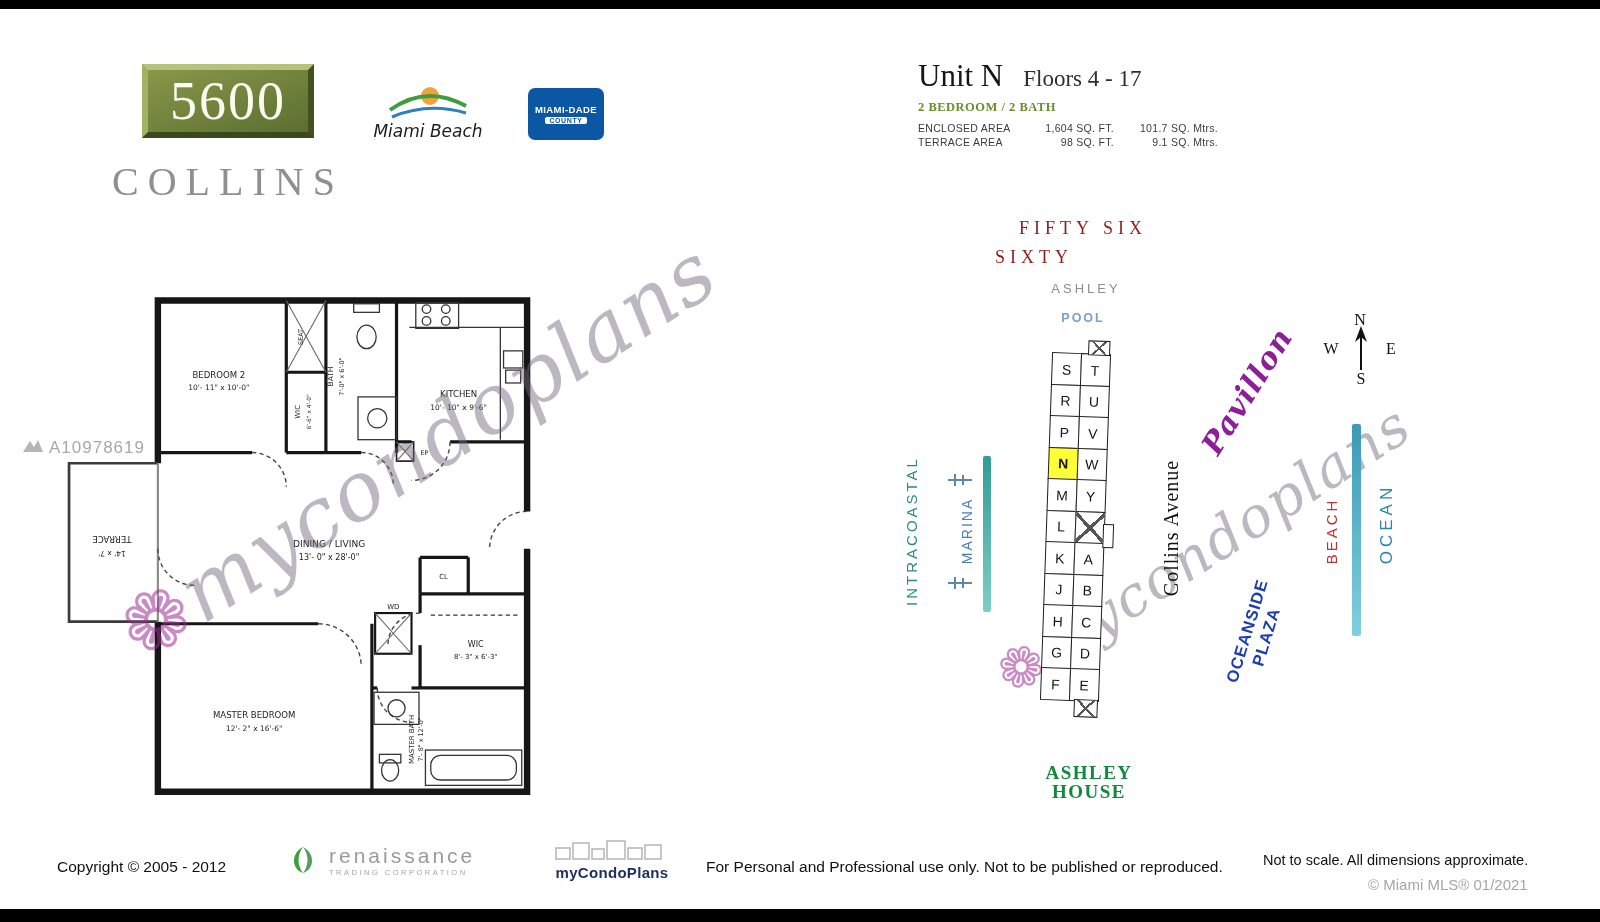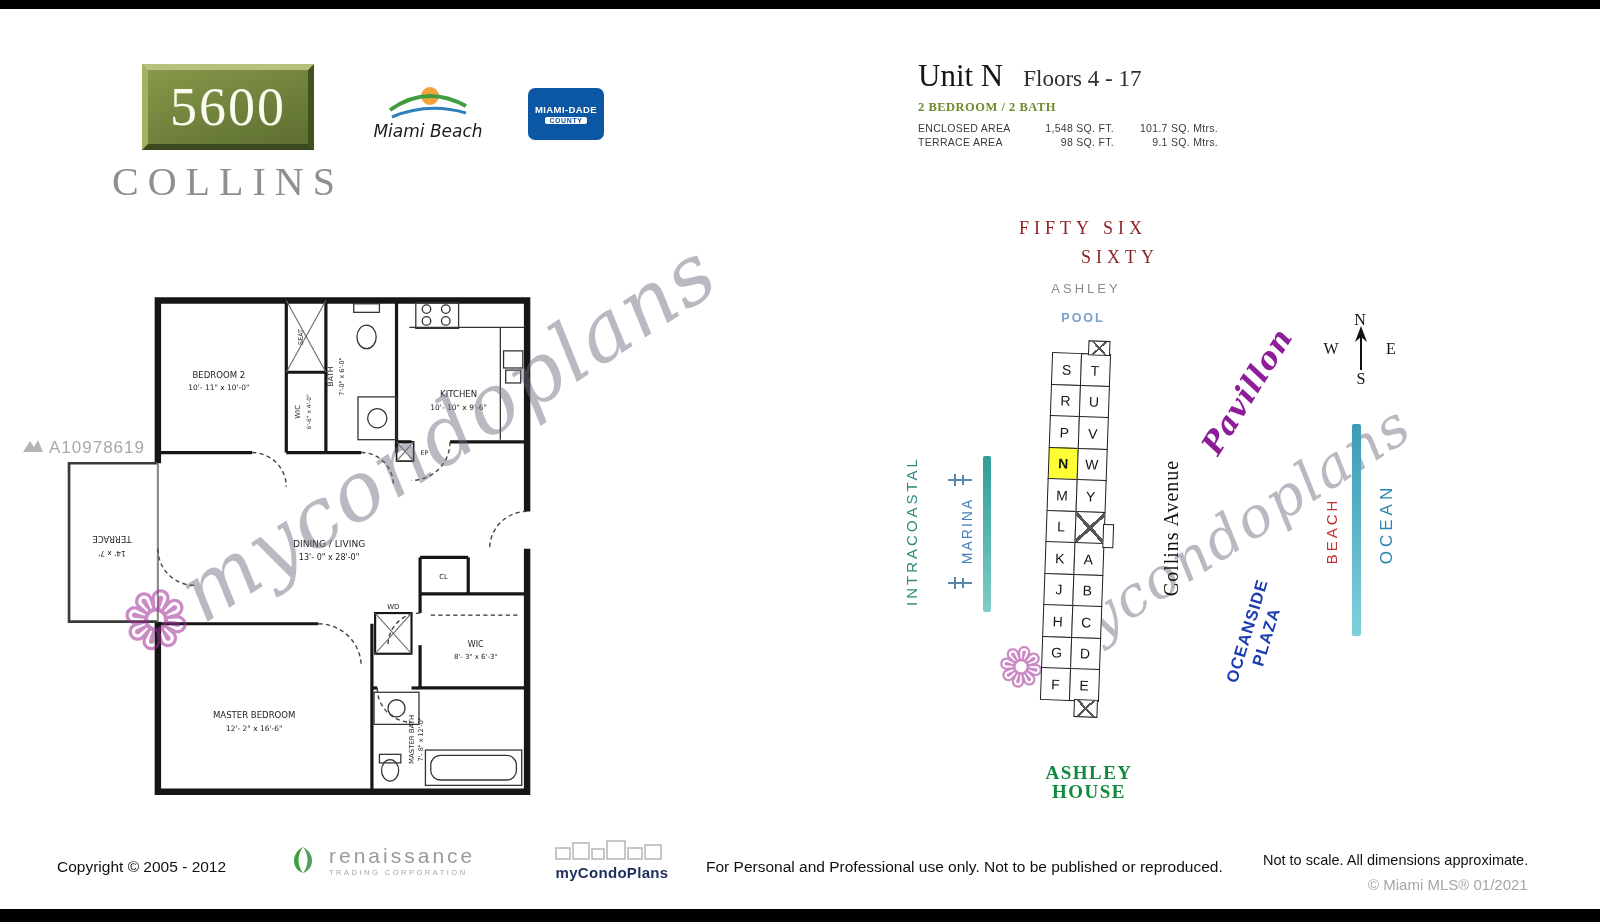--- a/index.html
+++ b/index.html
@@ -2,21 +2,21 @@
 <html><head>
 <meta charset="utf-8">
 <style>
   html,body{margin:0;padding:0;background:#ffffff;}
   .page{position:relative;width:1600px;height:922px;background:#ffffff;overflow:hidden;
         font-family:"Liberation Sans",sans-serif;color:#1a1a1a;}
   .bar-top{position:absolute;left:0;top:0;width:1600px;height:9px;background:#000;}
   .bar-bottom{position:absolute;left:0;bottom:0;width:1600px;height:13px;background:#000;}
 
   
-  .bldg-box{position:absolute;left:142px;top:64px;width:172px;height:86px;box-sizing:border-box;
+  .bldg-box{position:absolute;left:142px;top:64px;width:172px;height:74px;box-sizing:border-box;
     background:linear-gradient(160deg,#87984a 0%,#6d7f3a 60%,#5d6e31 100%);
     border-top:6px solid #b6c27c;border-left:6px solid #a2b263;
     border-right:6px solid #42521f;border-bottom:6px solid #3a4a1e;
     display:flex;align-items:center;justify-content:center;}
   .bldg-number{font-family:"Liberation Serif",serif;font-size:54px;color:#fbfbef;letter-spacing:2px;}
   .bldg-name{position:absolute;left:112px;top:158px;width:232px;text-align:center;
     font-family:"Liberation Serif",serif;font-size:40px;color:#8f8f8f;letter-spacing:9px;}
   .mb-logo{position:absolute;left:370px;top:80px;width:114px;height:66px;}
   .md-logo{position:absolute;left:528px;top:88px;width:76px;height:52px;background:#0b57a4;border-radius:7px;
     display:flex;flex-direction:column;align-items:center;justify-content:center;gap:2px;}
@@ -117,21 +117,21 @@
   </div>
 
   <div class="unit-info">
     <div class="unit-title-row">
       <span class="unit-title">Unit N</span>
       <span class="unit-floors">Floors 4 - 17</span>
     </div>
     <div class="bed-bath">2 BEDROOM / 2 BATH</div>
     <div class="area-table">
       <div>ENCLOSED AREA</div>
-      <div class="num">1,548 SQ. FT.</div>
+      <div class="num">1,604 SQ. FT.</div>
       <div class="num">101.7 SQ. Mtrs.</div>
       <div>TERRACE AREA</div>
       <div class="num">98 SQ. FT.</div>
       <div class="num">9.1 SQ. Mtrs.</div>
     </div>
   </div>
 
   <svg style="position:absolute;left:56px;top:292px;" width="482" height="503" viewBox="0 0 450 470">
     <g stroke="#161616" stroke-width="6" fill="none">
       <path d="M 95 160 L 95 8 L 440 8 L 440 205"></path>
@@ -236,21 +236,21 @@
     <svg width="22" height="16" viewBox="0 0 22 16">
       <path d="M1 14 L8 3 L12 9 L16 2 L21 14 Z" fill="#b5b5b5"></path>
     </svg>
     <span>A10978619</span>
   </div>
 
   <div class="wm wm-left"><span class="wm-flower">❁</span><span>mycondoplans</span></div>
   <div class="wm wm-right"><span class="wm-flower">❁</span><span>mycondoplans</span></div>
 
   <div class="clabel lbl-fifty" style="left:1083px;top:228px;">FIFTY SIX</div>
-  <div class="clabel lbl-fifty" style="left:1120px;top:257px;text-align:right;">SIXTY</div>
+  <div class="clabel lbl-fifty" style="left:1034px;top:257px;text-align:right;">SIXTY</div>
   <div class="clabel lbl-ashley" style="left:1086px;top:288px;">ASHLEY</div>
   <div class="clabel lbl-pool" style="left:1083px;top:318px;">POOL</div>
 
   <div class="rot lbl-intra" style="left:911px;top:531px;">INTRACOASTAL</div>
   <div class="rot lbl-marina" style="left:967px;top:531px;">MARINA</div>
   <div class="rot lbl-collins" style="left:1171px;top:528px;">Collins Avenue</div>
   <div class="rot r58 lbl-pavillon" style="left:1247px;top:391px;">Pavillon</div>
   <div class="rot r73 lbl-oceanside" style="left:1257px;top:634px;">
     <div>OCEANSIDE</div>
     <div>PLAZA</div>

